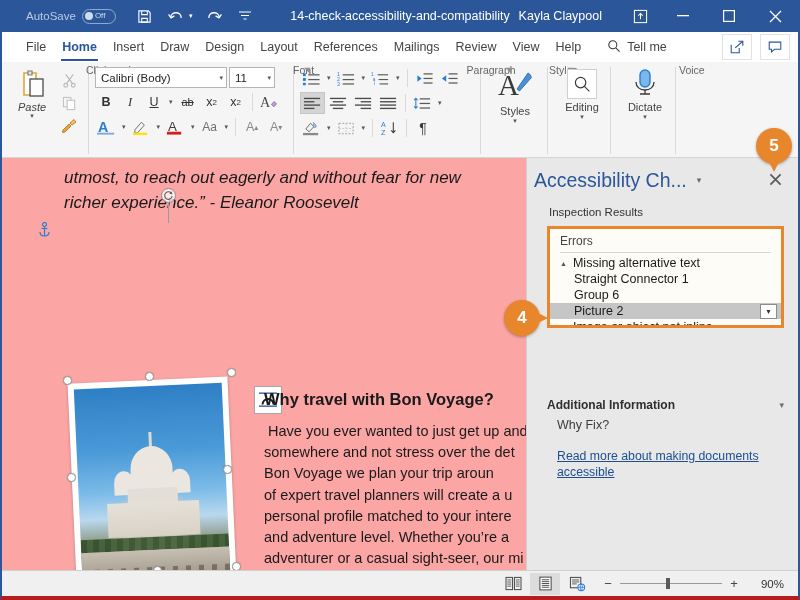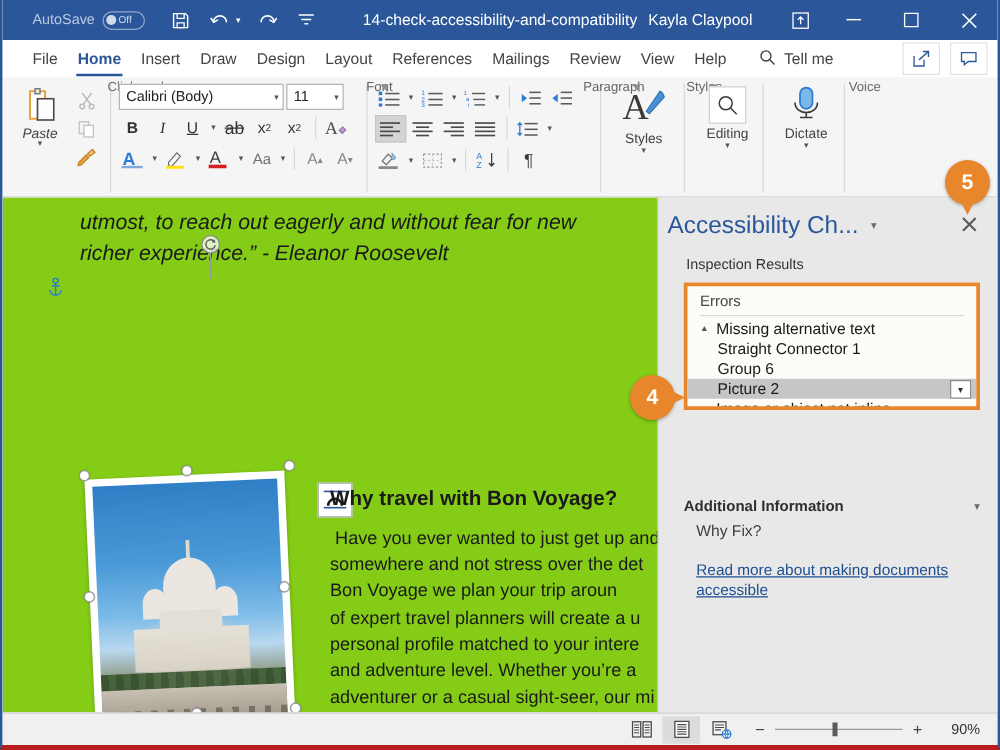--- a/index.html
+++ b/index.html
@@ -169,21 +169,21 @@
     display: flex; align-items: center; justify-content: center;
   }
 
   
   .docarea {
     position: absolute; left: 0; top: 158px; right: 0; bottom: 26px;
     background: #e6e6e6; overflow: hidden;
   }
   .page {
     position: absolute; left: 0; top: 0; width: 528px; bottom: 0;
-    background: #84cc16;
+    background: #fca5a5;
     text-decoration: underline;
   }
   .quote {
     position: absolute; left: 62px; top: 8px; width: 500px;
     font-family: "Liberation Sans", sans-serif;
     font-style: italic; font-size: 17px; color: #1a1a1a; line-height: 1.42;
     white-space: nowrap;
   }
   .anchor-icon { position: absolute; left: 36px; top: 64px; }
 
@@ -587,21 +587,21 @@
           <div class="combo fontsize">
             <span class="cv">11</span>
             <span class="cc">▾</span>
           </div>
         </div>
         <div class="row">
           <span class="ibtn" style="font-weight:bold">B</span>
           <span class="ibtn" style="font-style:italic;font-family:'Liberation Serif',serif">I</span>
           <span class="ibtn" style="text-decoration:underline">U</span>
           <span class="split-caret">▾</span>
-          <span class="ibtn" style="text-decoration:line-through;font-size:14px">ab</span>
+          <span class="ibtn" style="text-decoration:line-through;font-size:11px">ab</span>
           <span class="ibtn">
               <span>x</span>
               <sub style="font-size:8px">2</sub>
             </span>
           <span class="ibtn">
               <span>x</span>
               <sup style="font-size:8px">2</sup>
             </span>
           <span class="vdiv"></span>
           <span class="ibtn">

